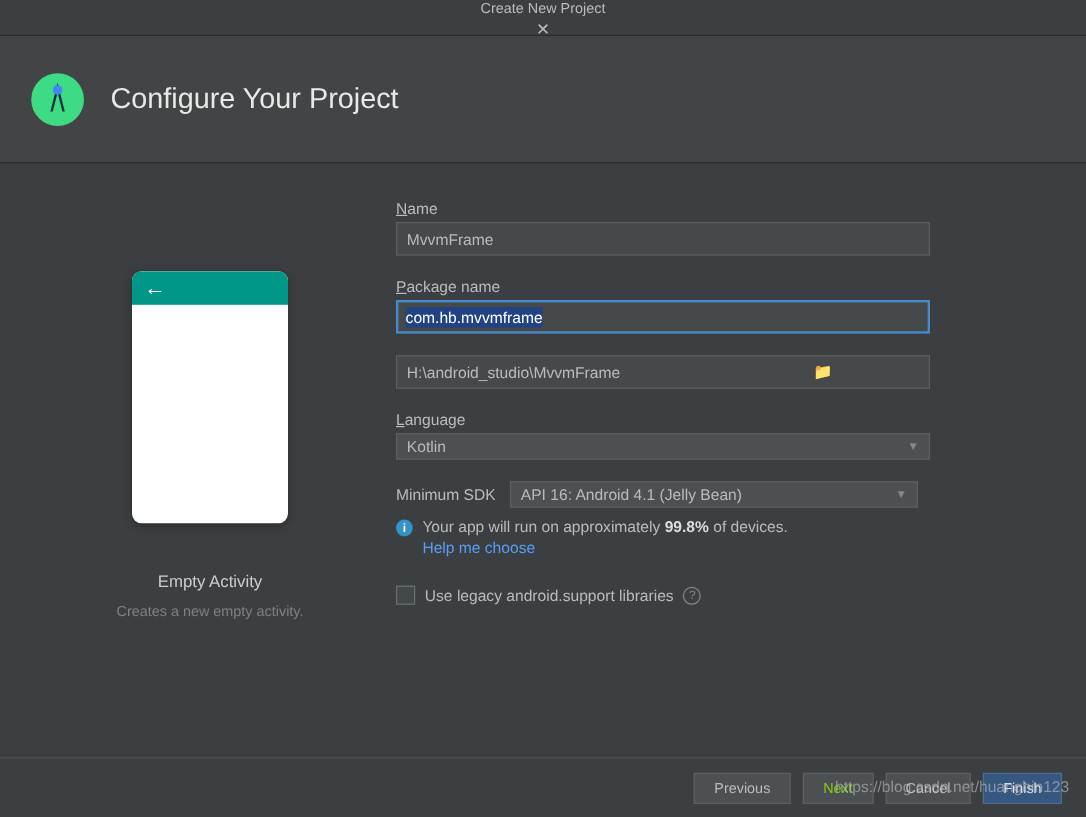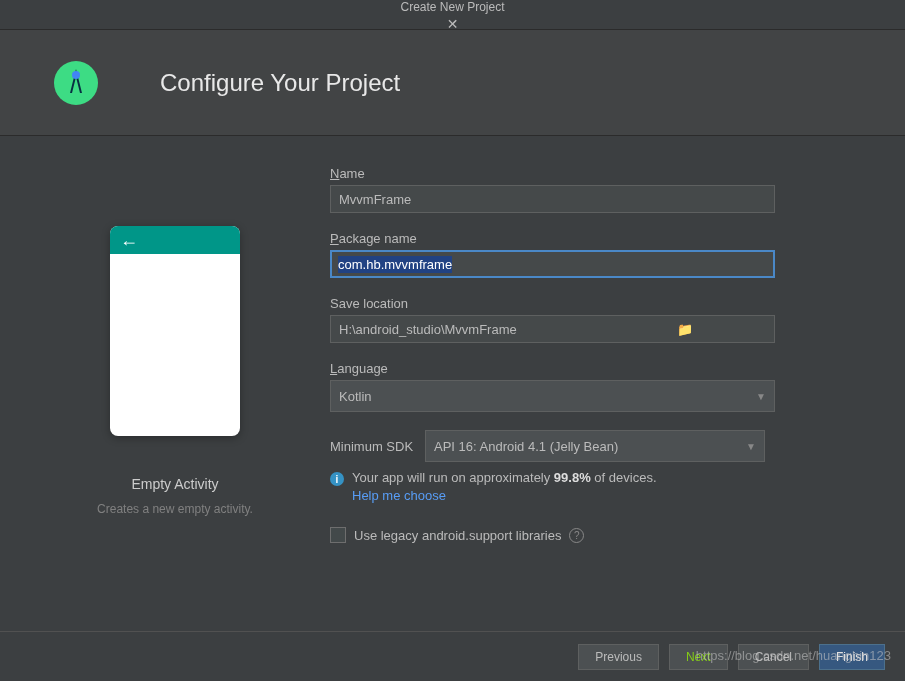--- a/index.html
+++ b/index.html
@@ -39,23 +39,22 @@
       font-size: 14px;
       color: #bbbbbb;
       cursor: pointer;
       padding: 2px 8px;
     }
     .header {
       height: 106px;
       background: #424445;
       display: flex;
       align-items: center;
-      padding: 0 52px;
+      padding: 0 24px;
       border-bottom: 1px solid #2b2b2b;
-      gap: 40px;
     }
     .header-icon {
       width: 48px;
       height: 48px;
       margin-right: 20px;
     }
     .header-title {
       font-size: 24px;
       color: #e8e8e8;
       font-weight: 400;
@@ -143,21 +142,21 @@
     .input-icon {
       position: absolute;
       right: 8px;
       top: 50%;
       transform: translateY(-50%);
       color: #888;
       font-size: 13px;
     }
     .dropdown {
       width: 445px;
-      height: 32px;
+      height: 22px;
       background: #4c5052;
       border: 1px solid #5e6060;
       color: #bbbbbb;
       padding: 0 8px;
       font-size: 13px;
       display: flex;
       align-items: center;
       justify-content: space-between;
       cursor: pointer;
     }
@@ -328,21 +327,20 @@
     </div>
 
     <div class="form-group">
       <label class="form-label"><span class="underline">P</span><span>ackage name</span></label>
       <div class="form-input focused" style="display:flex;align-items:center;padding:0 6px;">
         <span class="input-selection">com.hb.mvvmframe</span>
       </div>
     </div>
 
     <div class="form-group">
-      <label class="form-label">Save location</label>
       <div class="input-wrapper">
         <input class="form-input" type="text" value="H:\android_studio\MvvmFrame" style="">
         <span class="input-icon">📁</span>
       </div>
     </div>
 
     <div class="form-group">
       <label class="form-label"><span class="underline">L</span><span>anguage</span></label>
       <div class="dropdown">
         <span>Kotlin</span>

